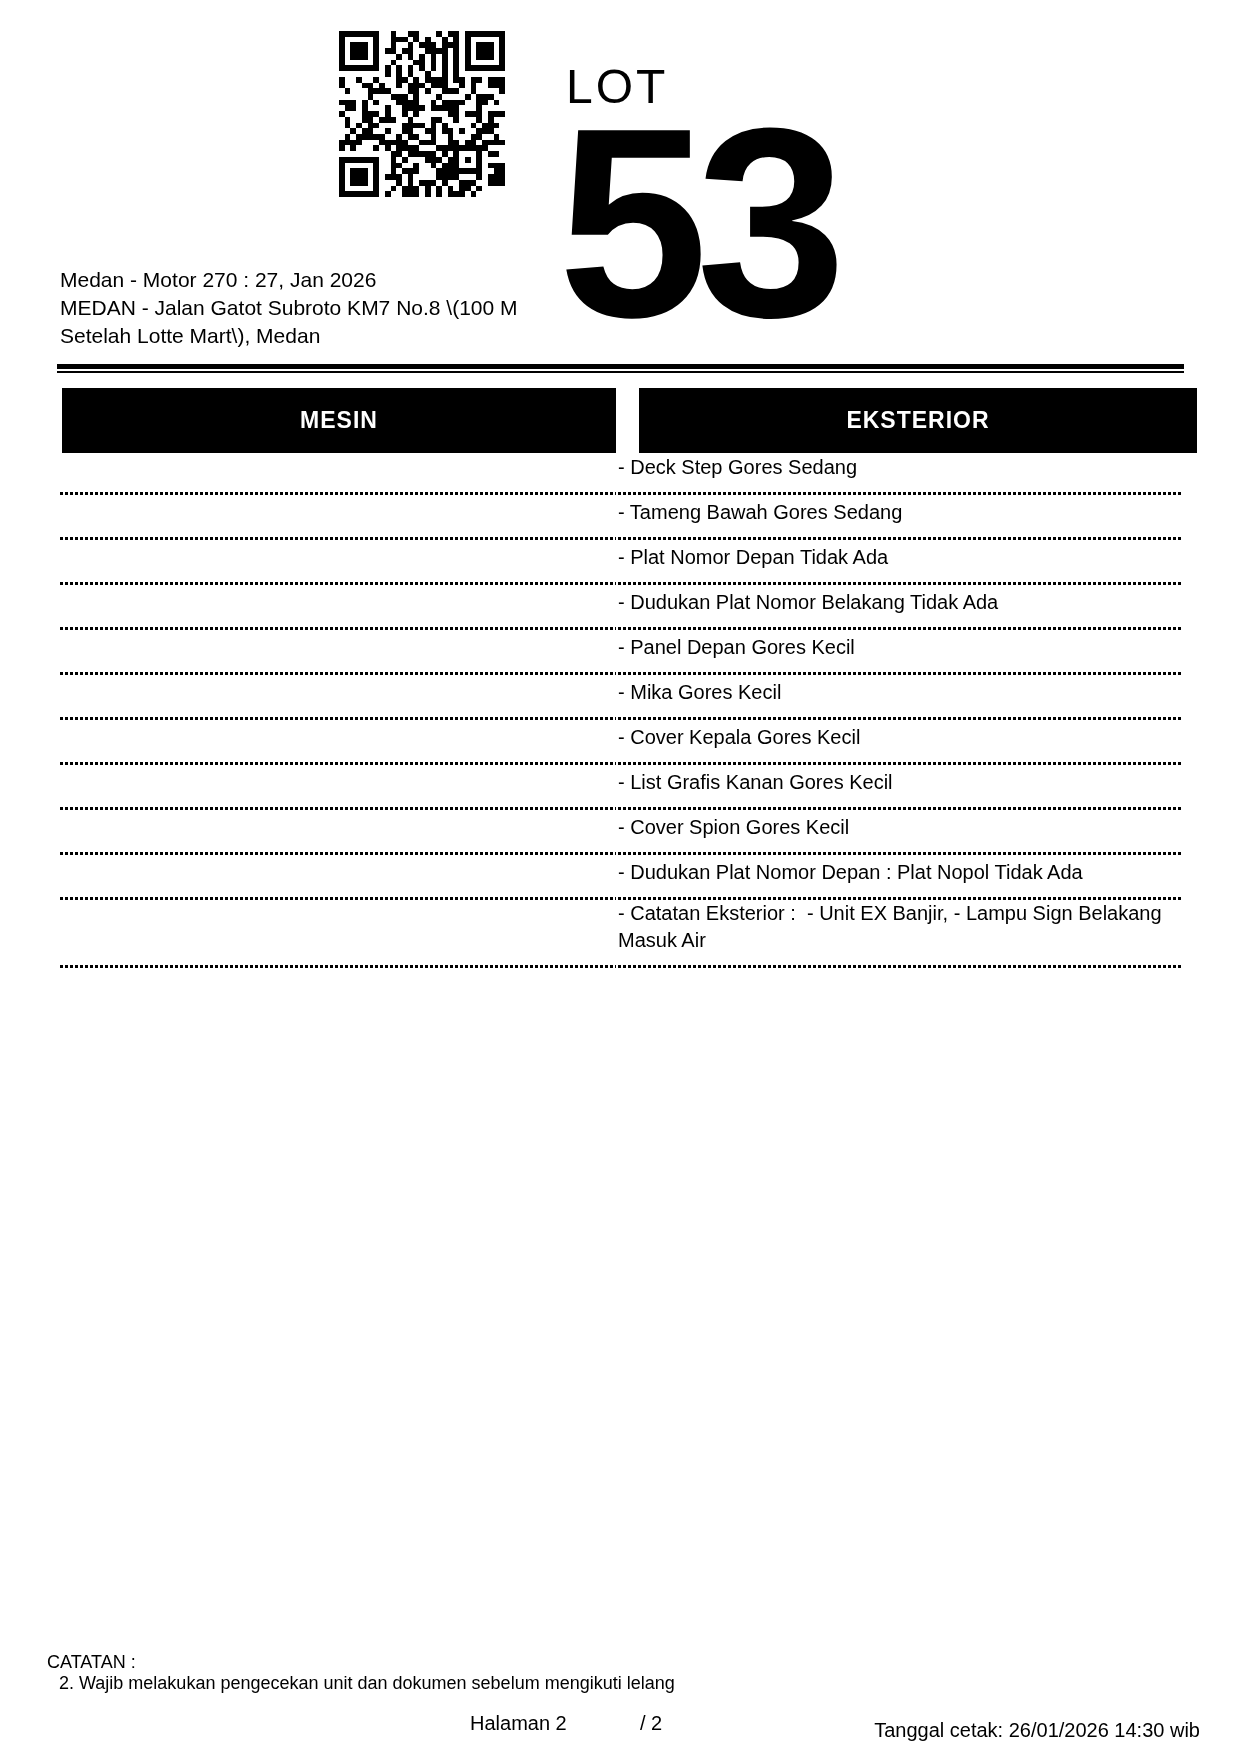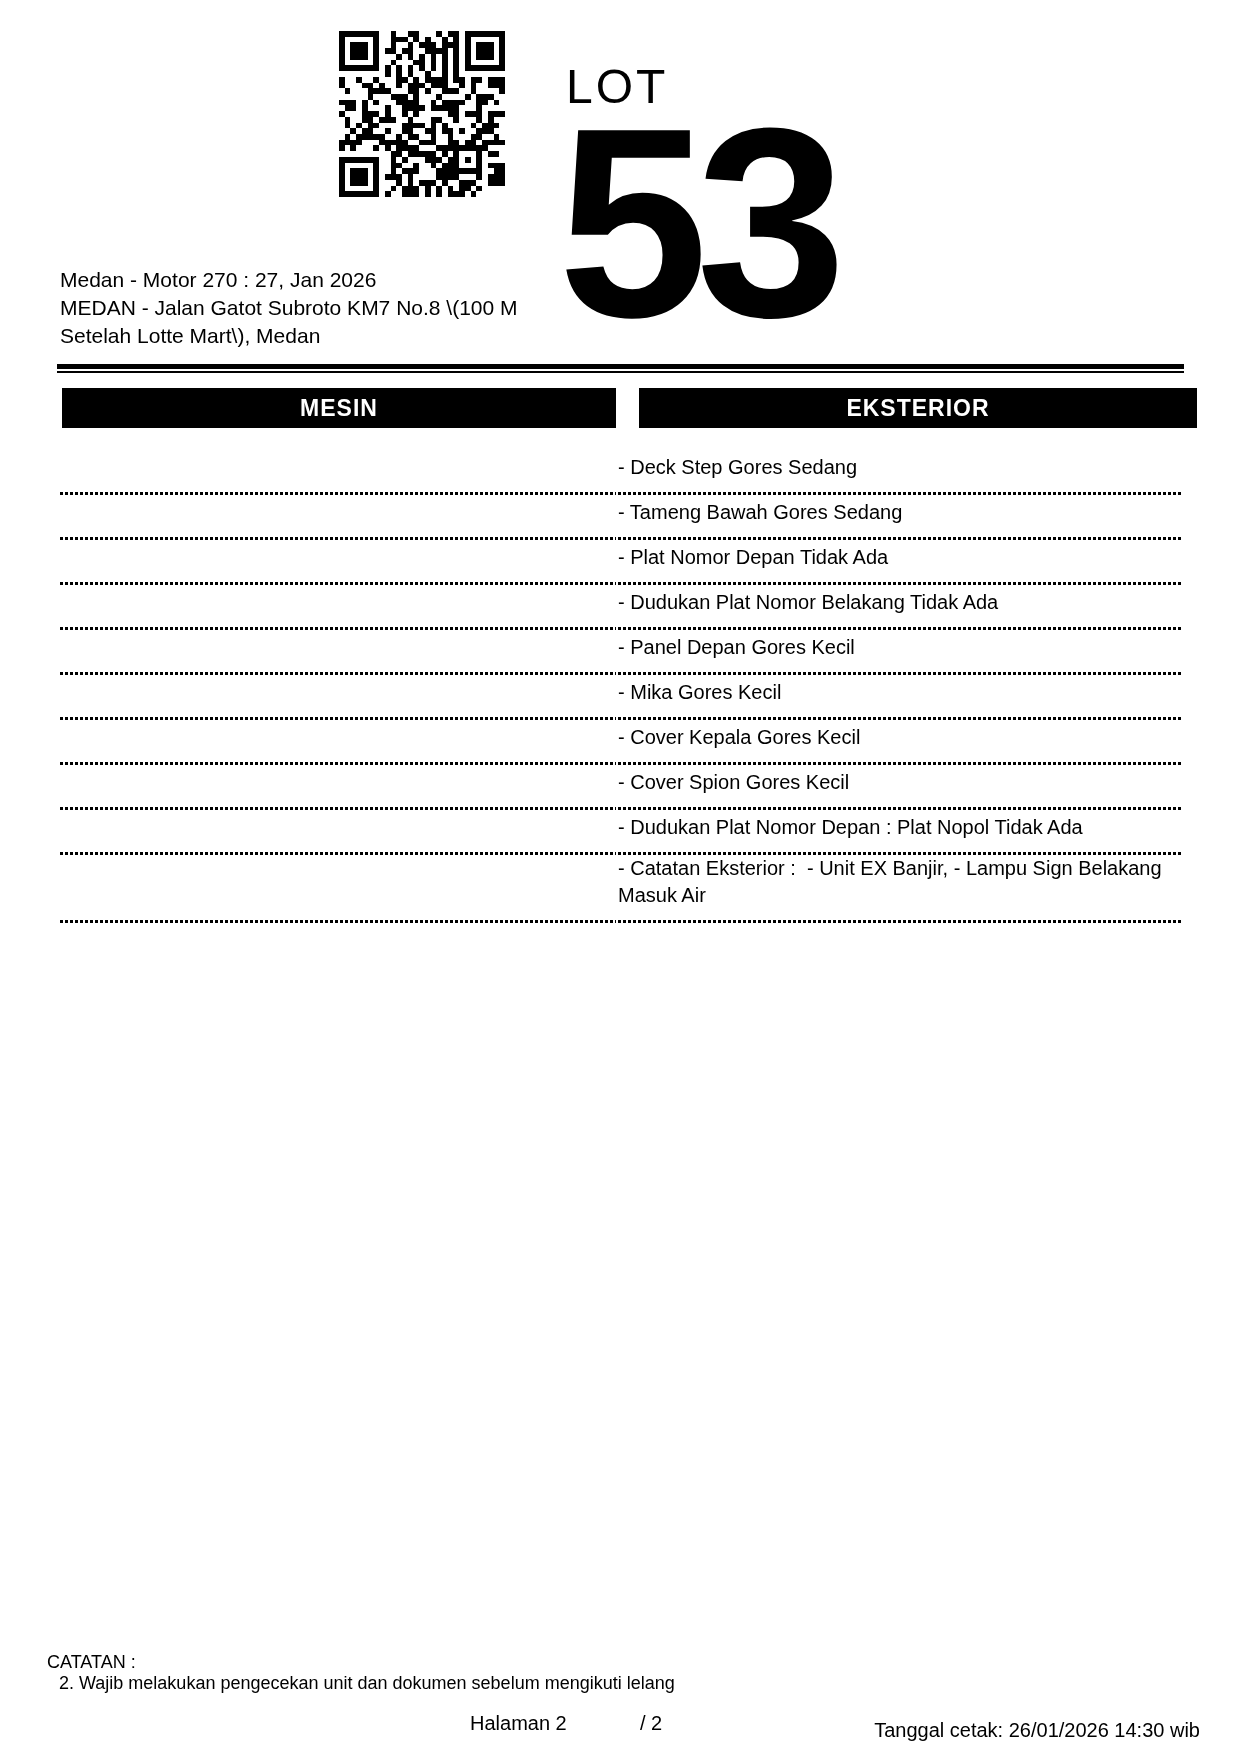--- a/index.html
+++ b/index.html
@@ -29,21 +29,21 @@
     font-size:21px; line-height:28px;
   }
 
   .divider {
     position:absolute; left:57px; top:364px; width:1127px; height:9px;
     border-top:5px solid #000; border-bottom:2px solid #000;
     box-sizing:border-box;
   }
 
   .col-header {
-    position:absolute; top:388px; height:40px;
+    position:absolute; top:388px; height:65px;
     background:#000; color:#fff;
     font-weight:bold; font-size:23px; letter-spacing:1px;
     display:flex; align-items:center; justify-content:center;
   }
   .col-header.mesin { left:62px; width:554px; }
   .col-header.eksterior { left:639px; width:558px; }
 
   .insp-table { position:absolute; left:60px; top:436px; width:1122px; }
   .row { display:flex; gap:2px; min-height:45px; }
   .row:first-child { min-height:59px; }
@@ -556,20 +556,24 @@
     <div class="row">
       <div class="cell mesin"></div>
       <div class="cell eksterior">- Mika Gores Kecil</div>
     </div>
 
     <div class="row">
       <div class="cell mesin"></div>
       <div class="cell eksterior">- Cover Kepala Gores Kecil</div>
     </div>
 
+    <div class="row">
+      <div class="cell mesin"></div>
+      <div class="cell eksterior">- List Grafis Kanan Gores Kecil</div>
+    </div>
 
     <div class="row">
       <div class="cell mesin"></div>
       <div class="cell eksterior">- Cover Spion Gores Kecil</div>
     </div>
 
     <div class="row">
       <div class="cell mesin"></div>
       <div class="cell eksterior">- Dudukan Plat Nomor Depan : Plat Nopol Tidak Ada</div>
     </div>

